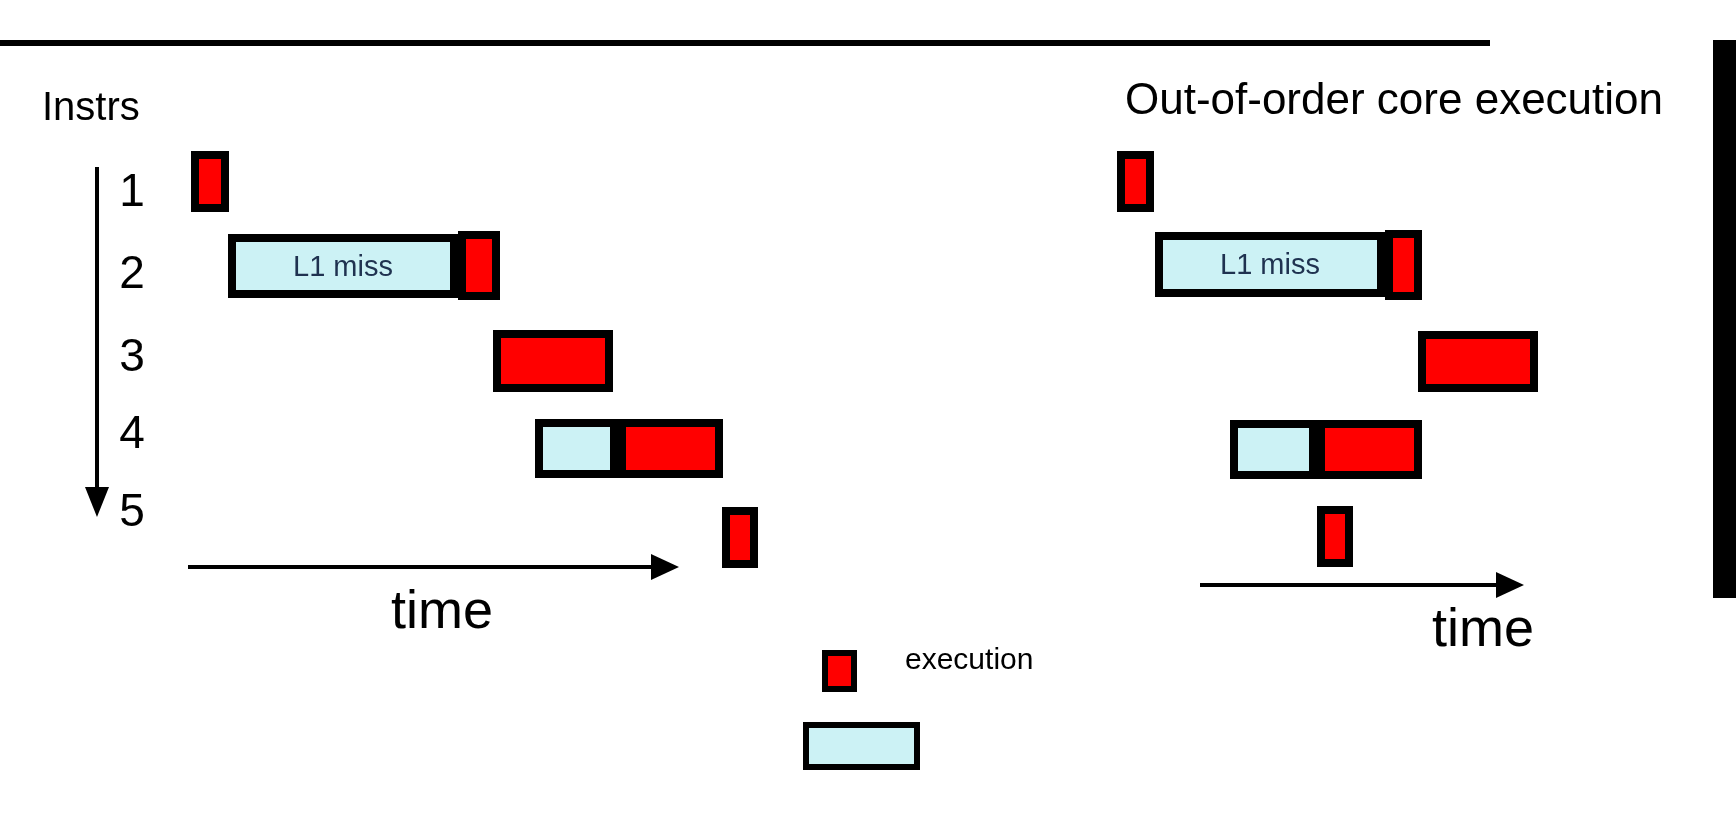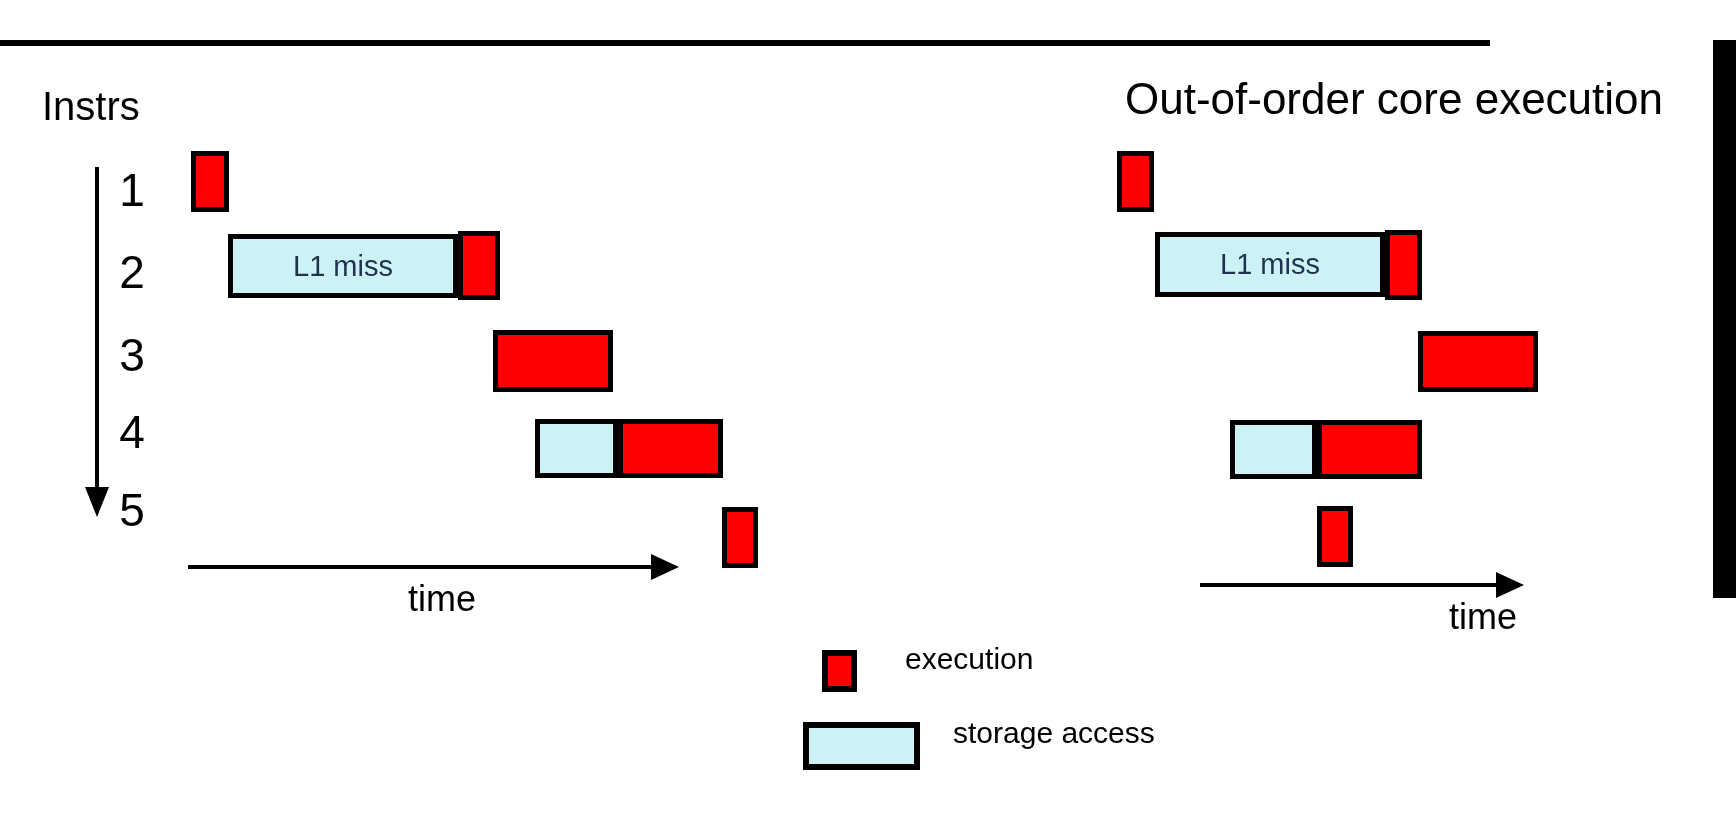--- a/index.html
+++ b/index.html
@@ -25,30 +25,30 @@
   }
   #title-left{left:530px;top:58px;}
   #title-right{left:1394px;top:58px;margin-top:16px;}
 
   #instrs-label{
     position:absolute;left:42px;top:84px;
     font-size:40px;white-space:nowrap;
   }
 
   .time-label{
-    position:absolute;font-size:36px;white-space:nowrap;
+    position:absolute;font-size:54px;white-space:nowrap;
     transform:translateX(-50%);
   }
   #time-left{left:442px;top:578px;}
   #time-right{left:1483px;top:596px;}
 
   
   .box{
     position:absolute;box-sizing:border-box;
-    border:5px solid #000000;
+    border:8px solid #000000;
     display:flex;align-items:center;justify-content:center;
   }
   .box.execution{background:#ff0000;}
   .box.storage{background:#ccf2f5;}
   .box-label{
     font-size:29px;color:#1f3250;white-space:nowrap;
   }
 
   .instr-num{
     position:absolute;font-size:46px;
@@ -89,21 +89,20 @@
   <div id="instrs-label">Instrs</div>
 
   <div id="title-right" class="title">Out-of-order core execution</div>
 
   <div id="time-left" class="time-label">time</div>
   <div id="time-right" class="time-label">time</div>
 
   <div class="swatch exec"></div>
   <div id="legend-exec-label" class="legend-label">execution</div>
   <div class="swatch storage"></div>
-  <div id="legend-storage-label" class="legend-label">storage access</div>
 
 <div class="box execution" style="left: 191px; top: 151px; width: 38px; height: 61px;"></div>
     <div class="box storage" style="left: 228px; top: 234px; width: 230px; height: 64px;">
       <span class="box-label">L1 miss</span>
     </div>
     <div class="box execution" style="left: 458px; top: 231px; width: 42px; height: 69px;"></div>
     <div class="box execution" style="left: 493px; top: 330px; width: 120px; height: 62px;"></div>
     <div class="box storage" style="left: 535px; top: 419px; width: 83px; height: 59px;"></div>
     <div class="box execution" style="left: 618px; top: 419px; width: 105px; height: 59px;"></div>
     <div class="box execution" style="left: 722px; top: 507px; width: 36px; height: 61px;"></div>

